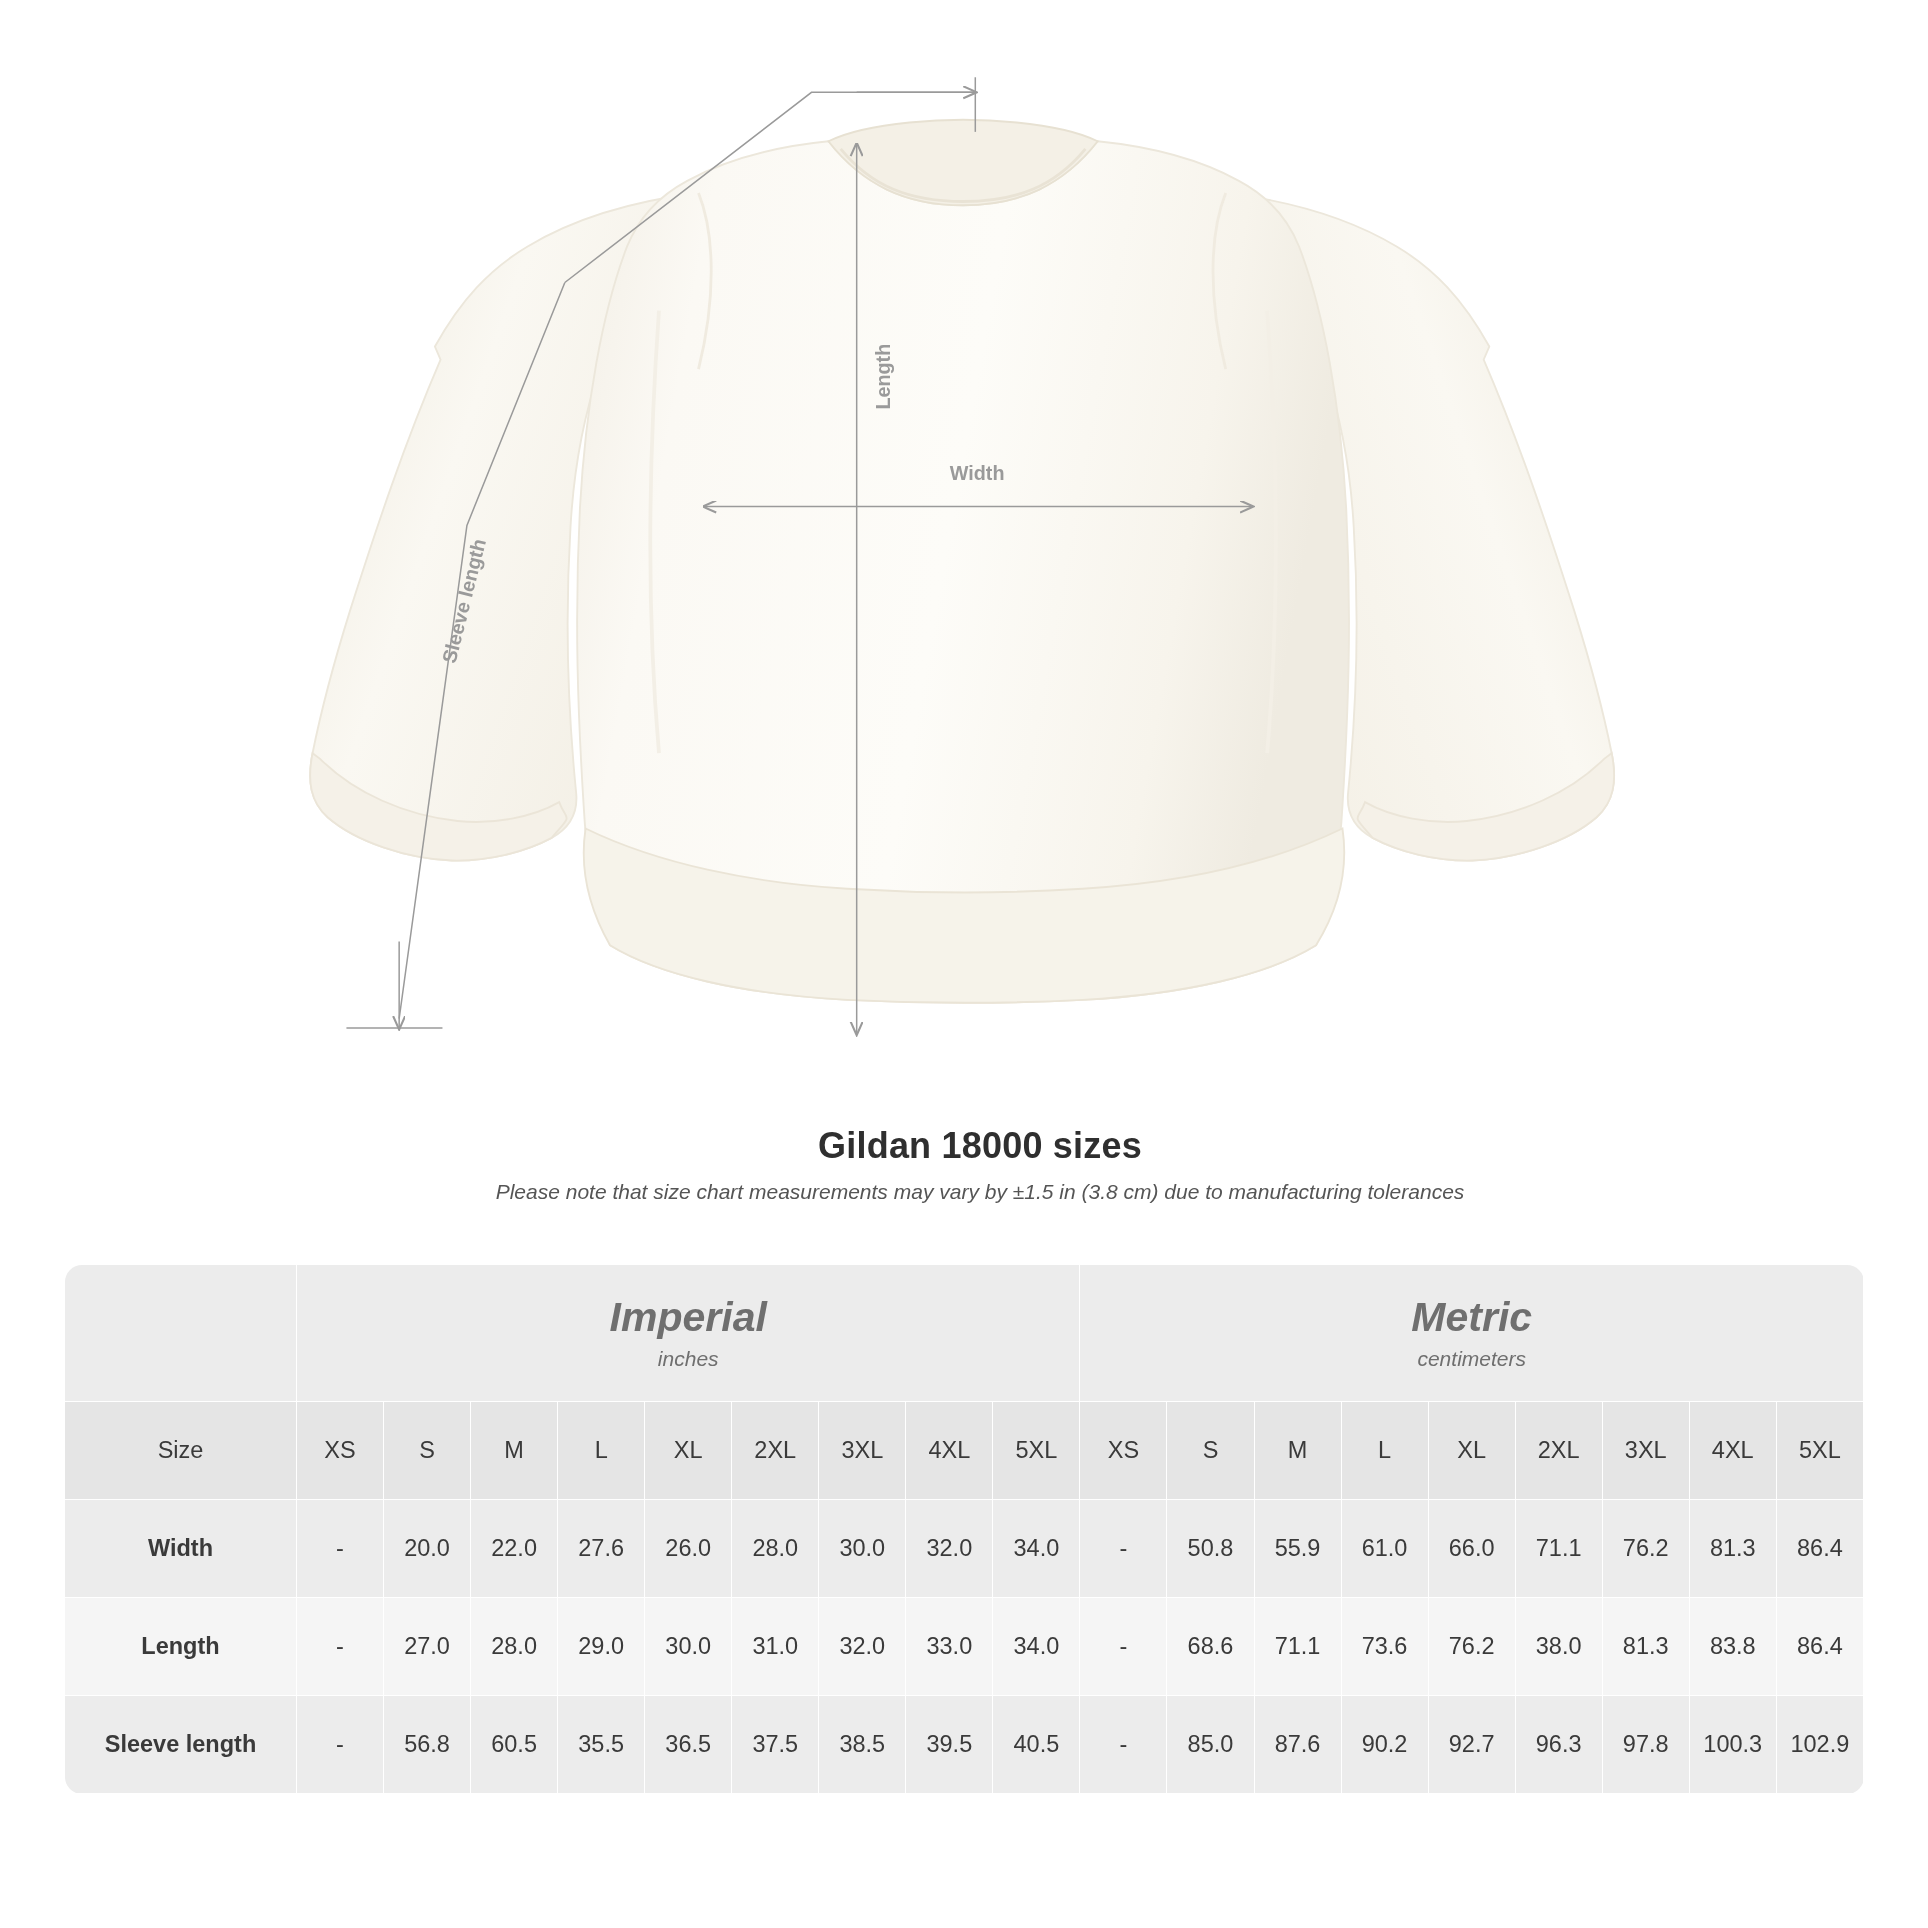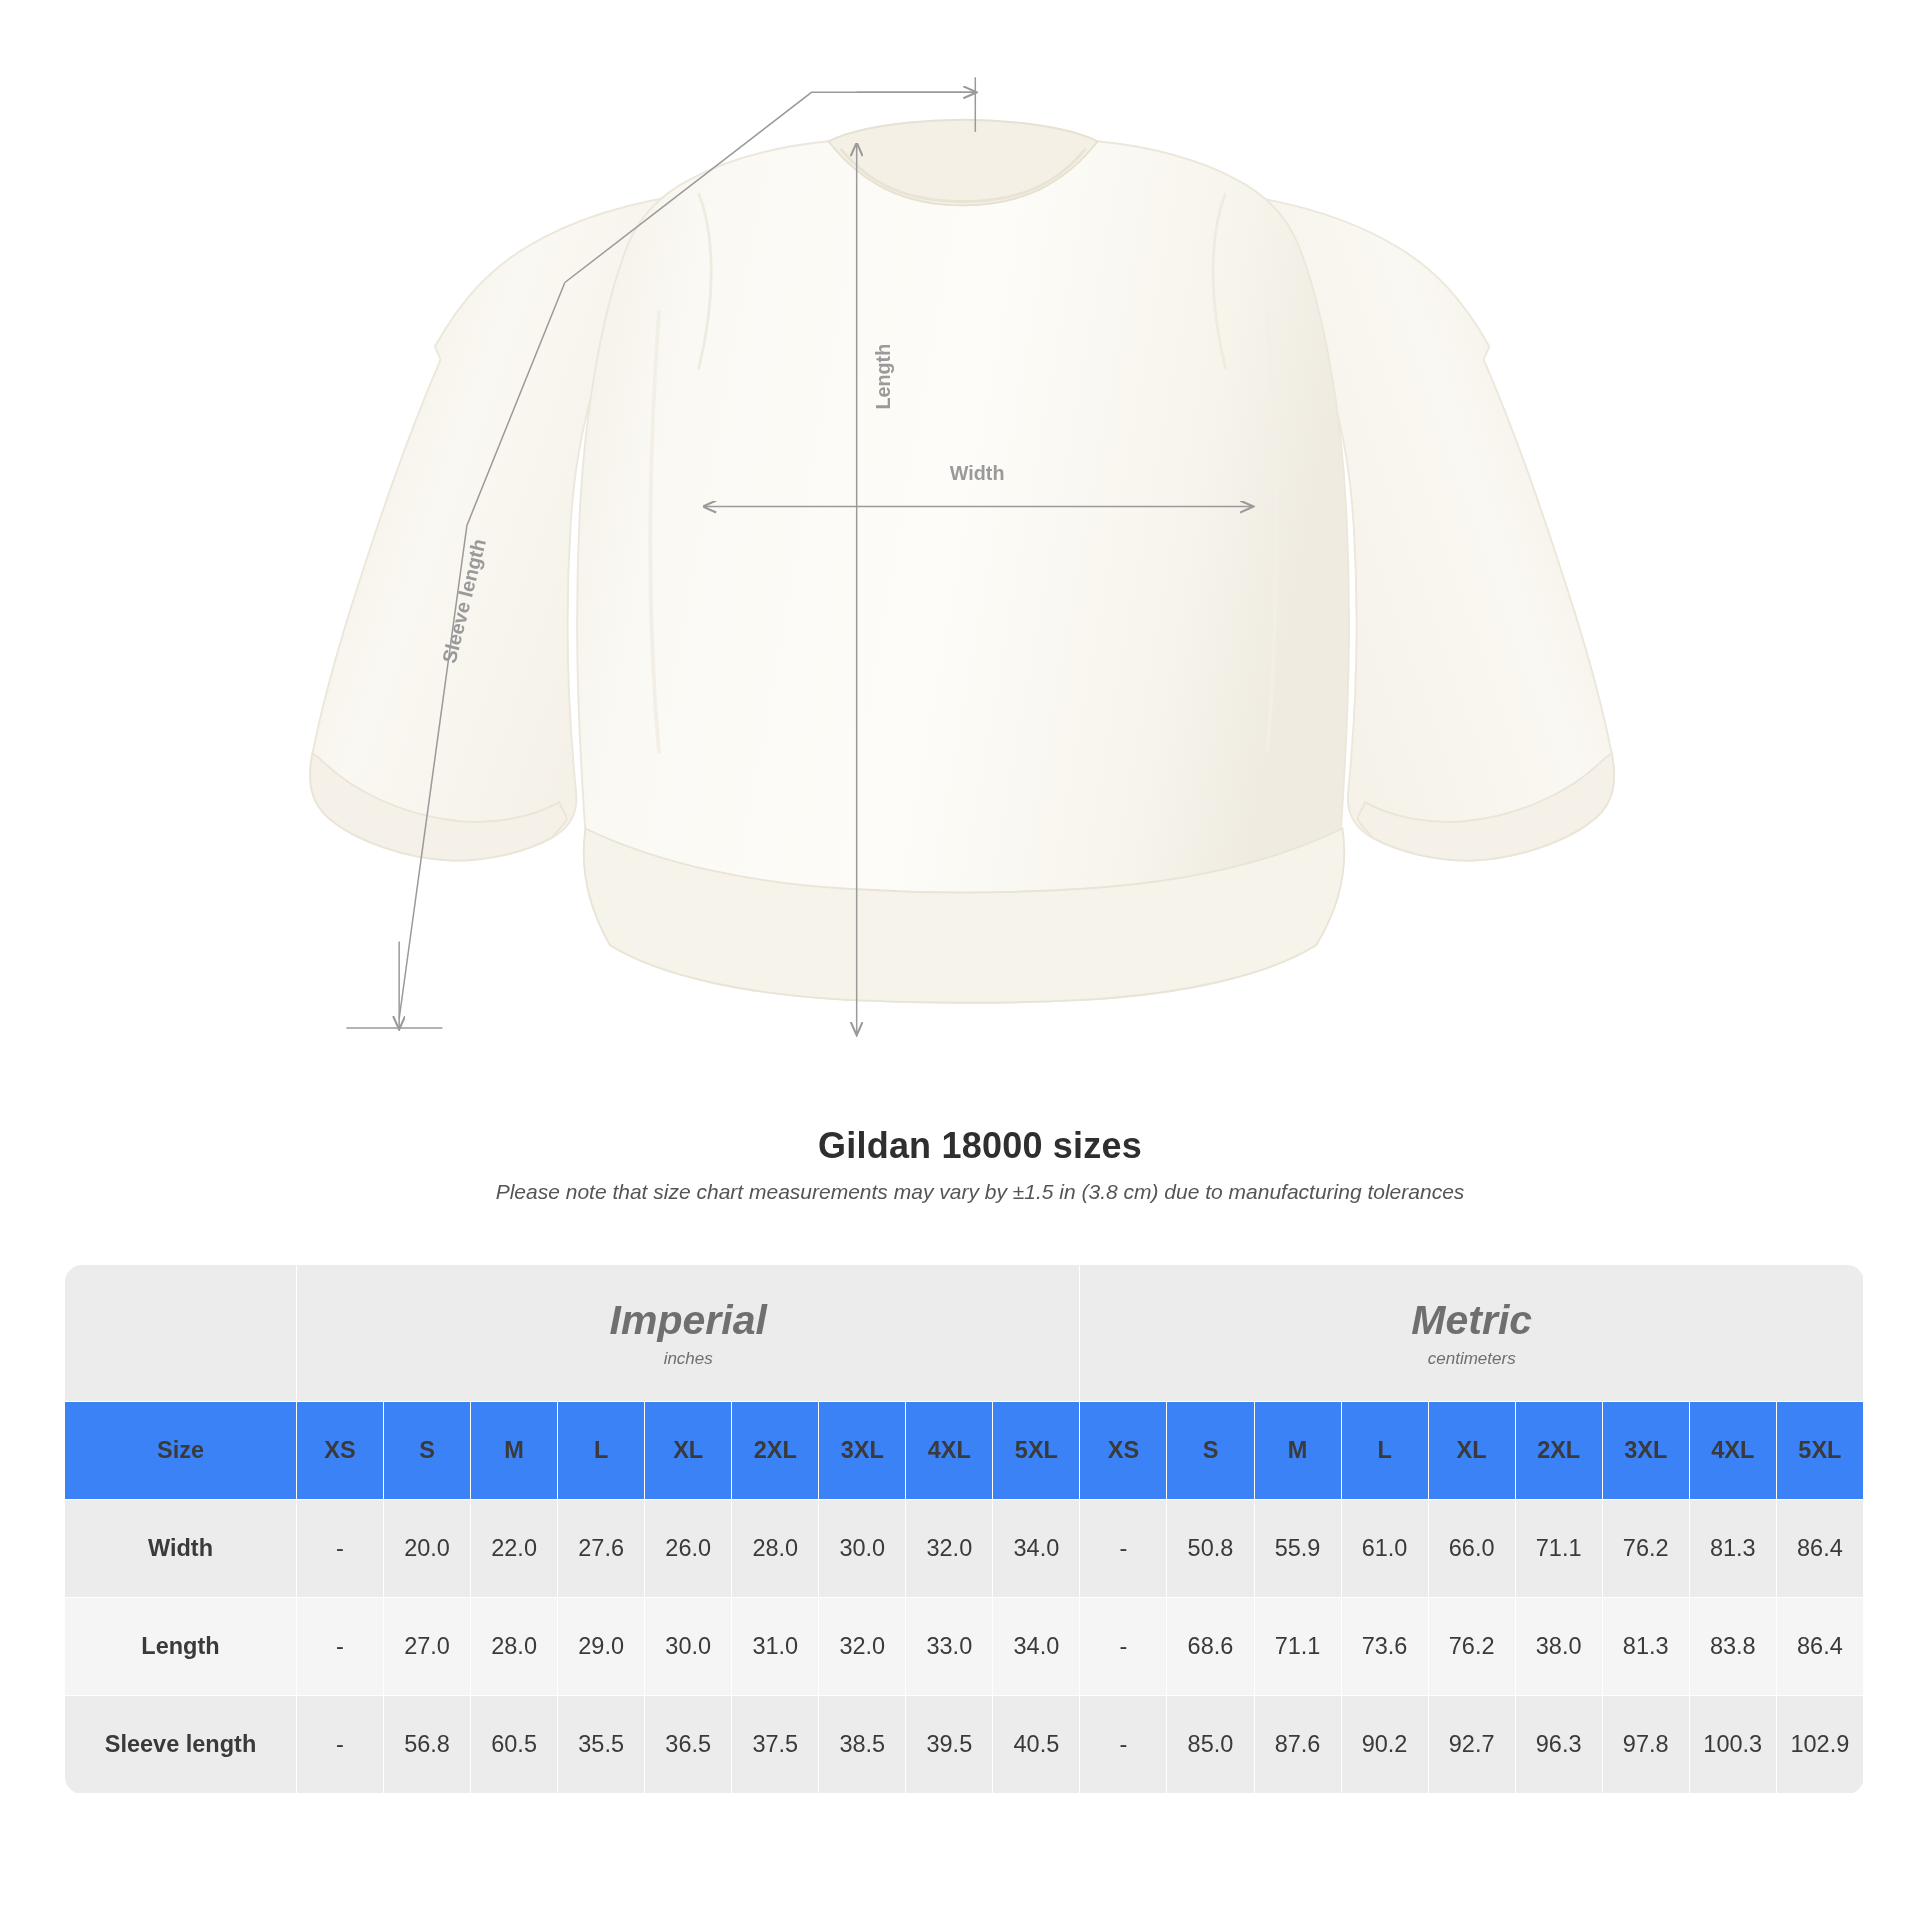--- a/index.html
+++ b/index.html
@@ -72,29 +72,29 @@
     border-radius: 0;
   }
   .unit-head .u-name {
     font-size: 41px;
     font-weight: bold;
     font-style: italic;
     color: #6f6f6f;
     line-height: 1.25;
   }
   .unit-head .u-sub {
-    font-size: 17px;
+    font-size: 21px;
     font-style: italic;
     color: #6f6f6f;
     line-height: 1.5;
   }
   .row-size td {
-    background: #3b82f6;
+    background: #e5e5e5;
     height: 98px;
-    font-weight: bold;
+    font-weight: normal;
     color: #4a4a4a;
     font-size: 24.5px;
   }
   .row-band-a td { background: #ececec; height: 98px; }
   .row-band-b td { background: #f5f5f5; height: 98px; }
   .rowlabel {
     font-weight: bold;
     color: #4a4a4a;
     font-size: 24.5px;
   }

